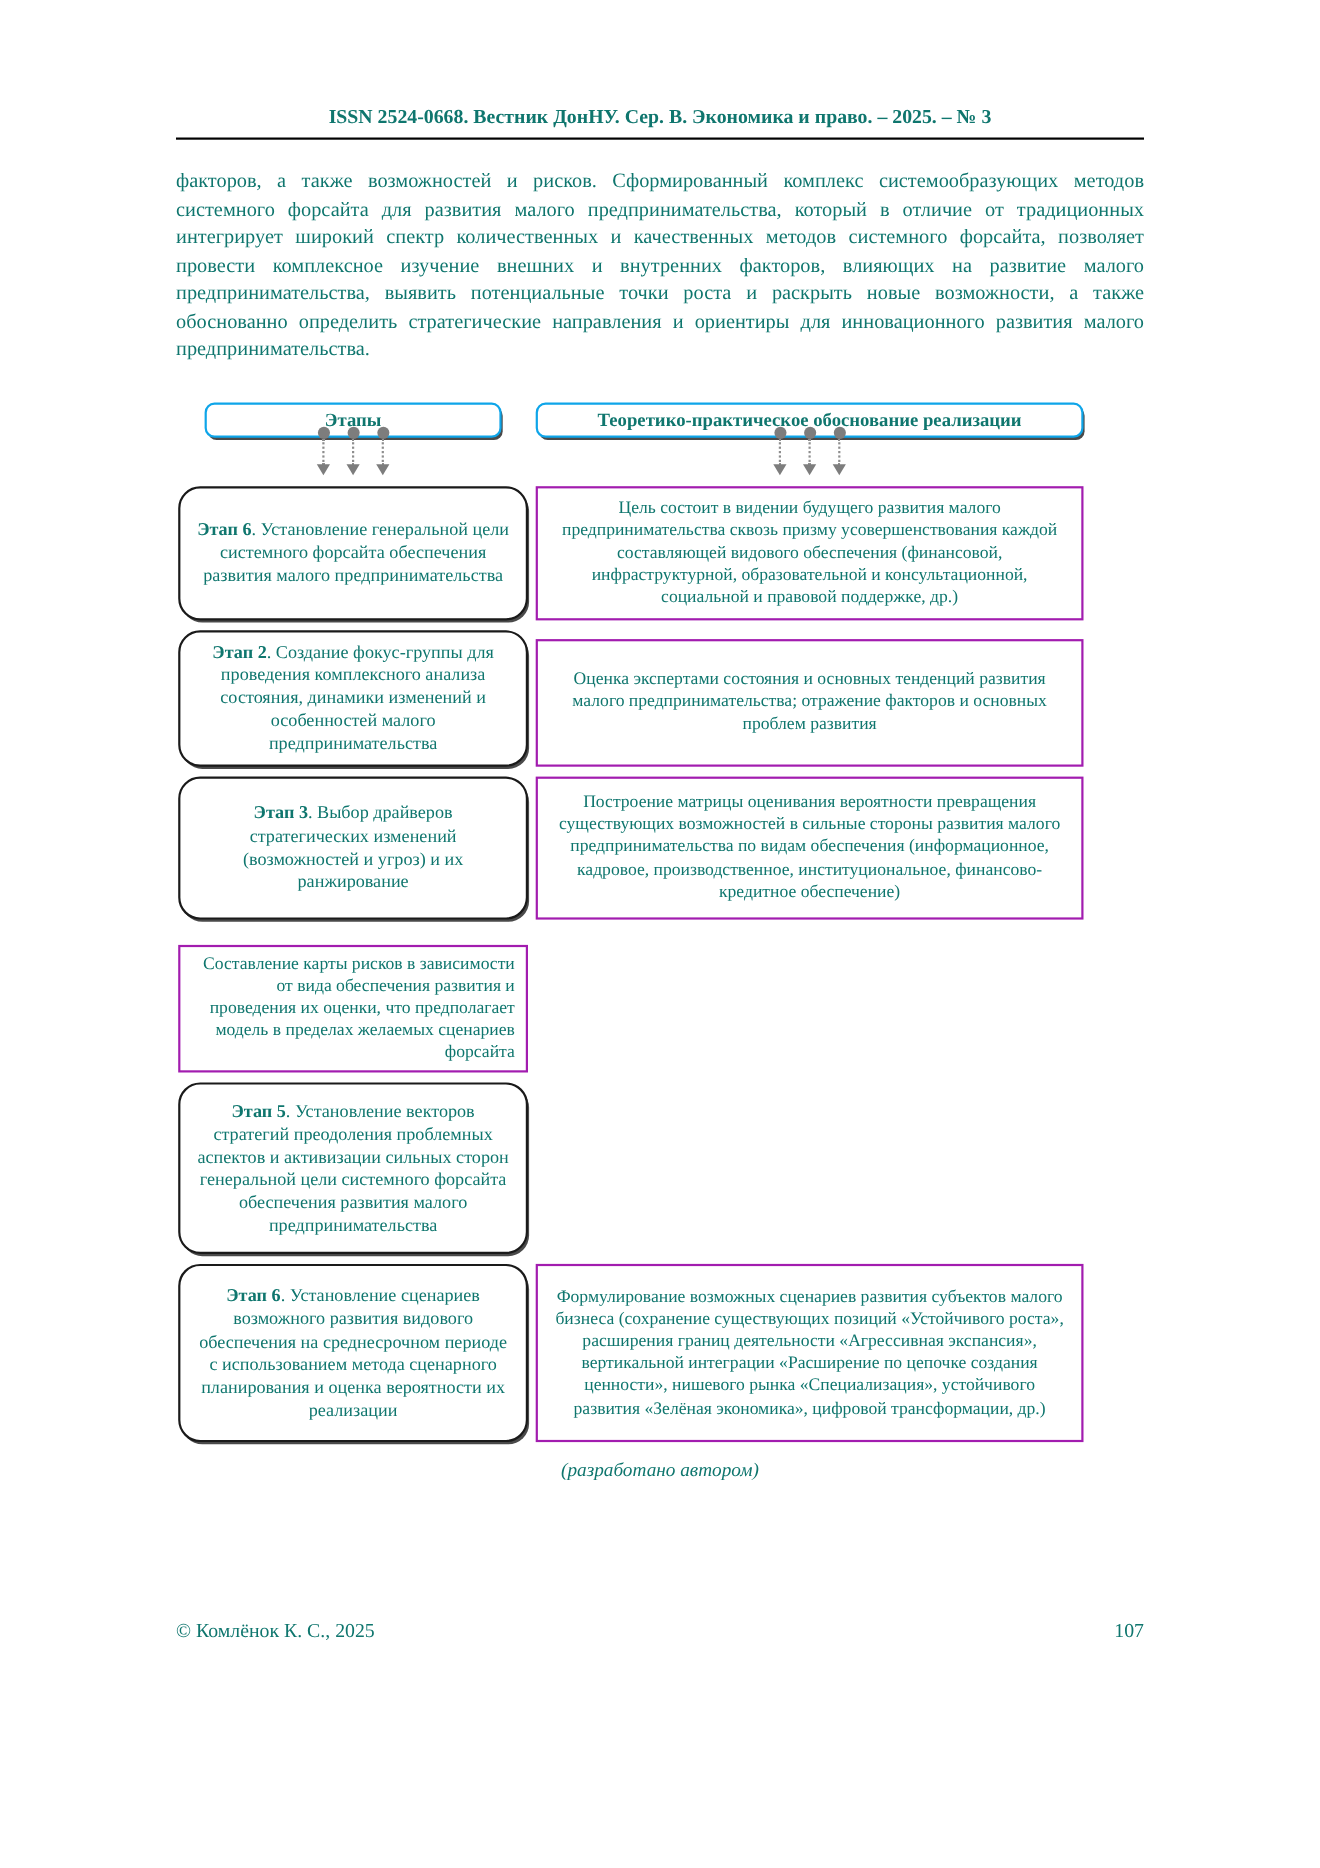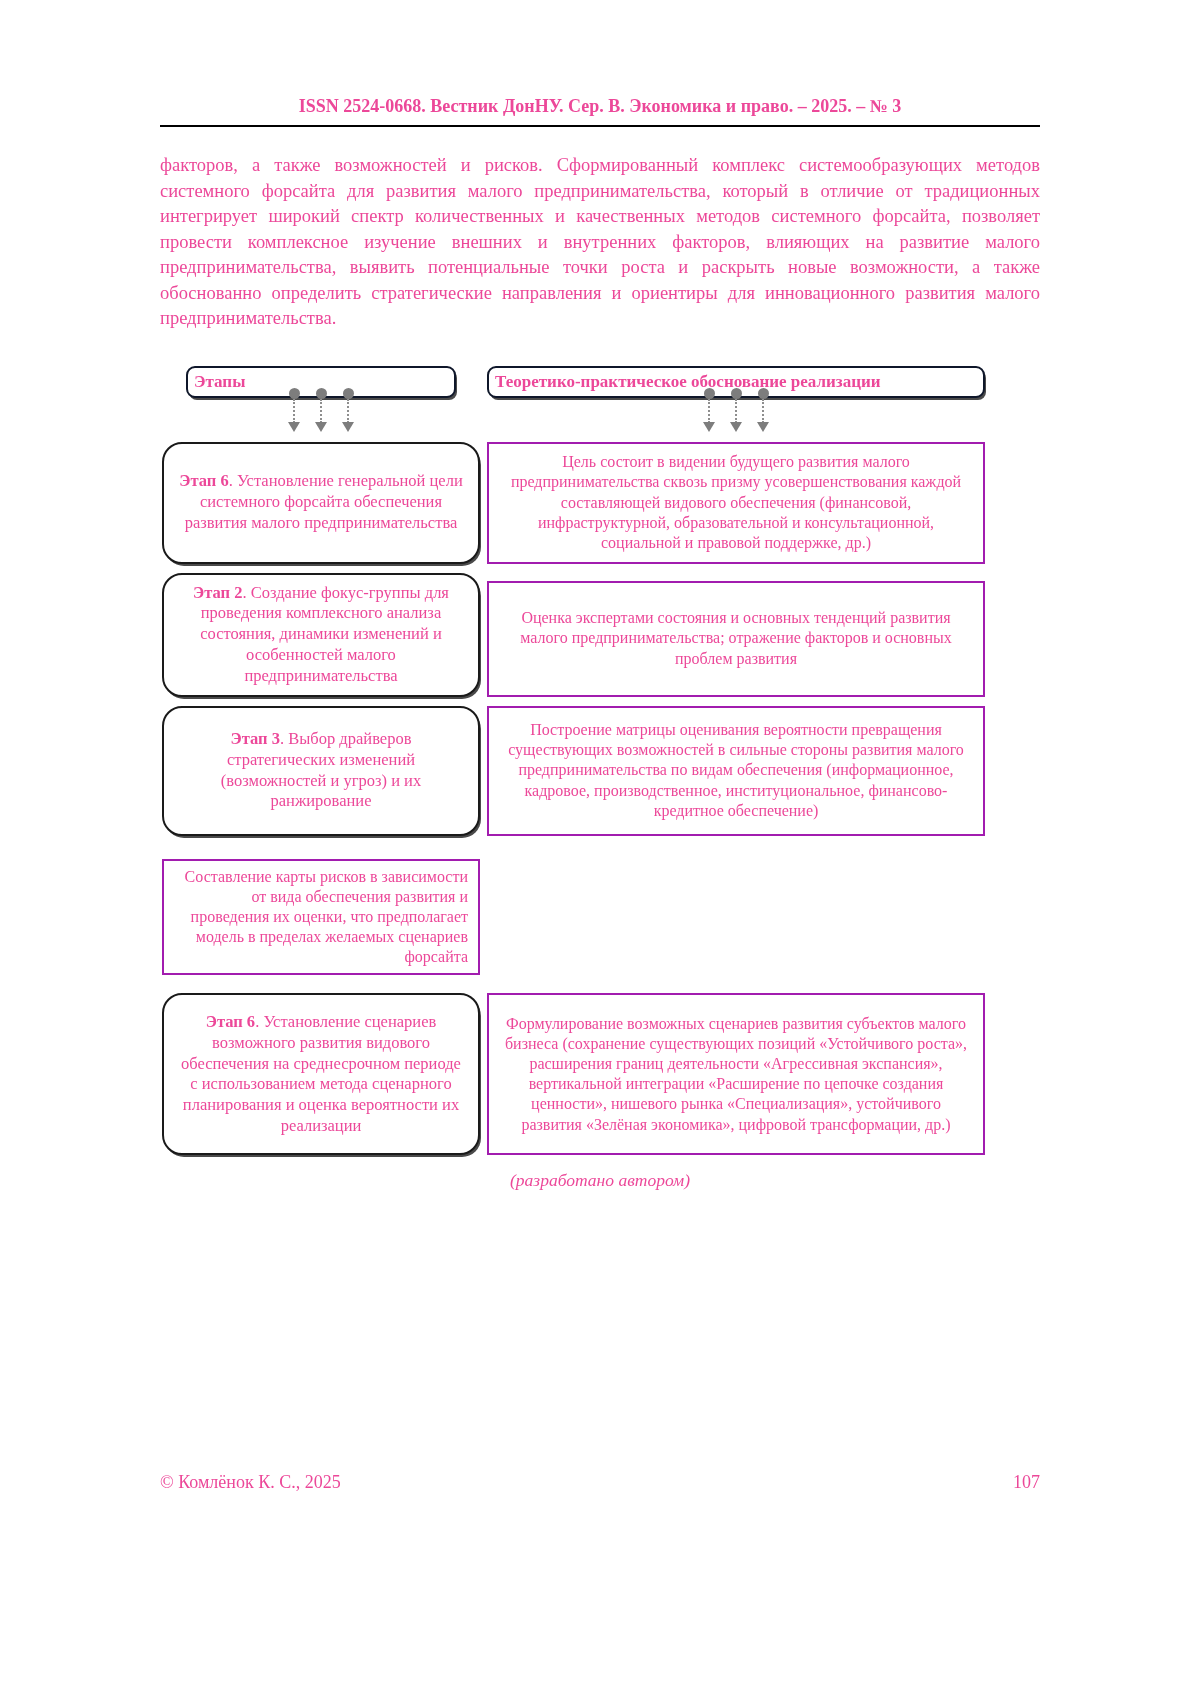--- a/index.html
+++ b/index.html
@@ -2,21 +2,21 @@
 <html lang="ru"><head>
 <meta charset="utf-8">
 <style>
   html, body { margin: 0; padding: 0; background: #ffffff; }
   .page {
     position: relative;
     width: 1200px;
     height: 1698px;
     background: #ffffff;
     font-family: "Liberation Serif", "DejaVu Serif", serif;
-    color: #ec4899;
+    color: #0f766e;
     box-sizing: border-box;
     overflow: hidden;
   }
   .content { position: absolute; left: 160px; width: 880px; top: 0; }
 
   .journal-header {
     margin-top: 96px;
     text-align: center;
     font-weight: bold;
     font-size: 18px;
@@ -34,27 +34,27 @@
   
   .diagram { margin-top: 34px; margin-left: 2px; width: 823px; }
   .dg-headers {
     display: grid;
     grid-template-columns: 318px 498px;
     column-gap: 7px;
     margin-bottom: 44px;
   }
   .hdr-box {
     position: relative;
-    border: 2px solid #0f172a;
+    border: 2px solid #0ea5e9;
     border-radius: 9px;
     box-shadow: 2px 3px 0 -1px #4a4a4a;
     background: #fff;
     font-weight: bold;
     font-size: 17px;
-    text-align: left;
+    text-align: center;
     padding: 4px 6px;
     box-sizing: border-box;
   }
   .hdr-left-wrap { display: flex; justify-content: center; }
   .hdr-left { width: 270px; }
   .hdr-right { width: 100%; }
 
   .arrows {
     position: absolute;
     top: 100%;
@@ -214,20 +214,23 @@
         </div>
       </div>
 
       <div class="d-row">
         <div class="desc-box off14">
           <div>Составление карты рисков в зависимости от вида обеспечения развития и проведения их оценки, что предполагает модель в пределах желаемых сценариев форсайта</div>
         </div>
       </div>
 
       <div class="d-row">
+        <div class="stage-box row5">
+          <div><span class="stage-label">Этап 5</span><span>. Установление векторов стратегий преодоления проблемных аспектов и активизации сильных сторон генеральной цели системного форсайта обеспечения развития малого предпринимательства</span></div>
+        </div>
       </div>
 
       <div class="d-row">
         <div class="stage-box row6">
           <div><span class="stage-label">Этап 6</span><span>. Установление сценариев возможного развития видового обеспечения на среднесрочном периоде с использованием метода сценарного планирования и оценка вероятности их реализации</span></div>
         </div>
         <div class="desc-box row6">
           <div>Формулирование возможных сценариев развития субъектов малого бизнеса (сохранение существующих позиций «Устойчивого роста», расширения границ деятельности «Агрессивная экспансия», вертикальной интеграции «Расширение по цепочке создания ценности», нишевого рынка «Специализация», устойчивого развития «Зелёная экономика», цифровой трансформации, др.)</div>
         </div>
       </div>

